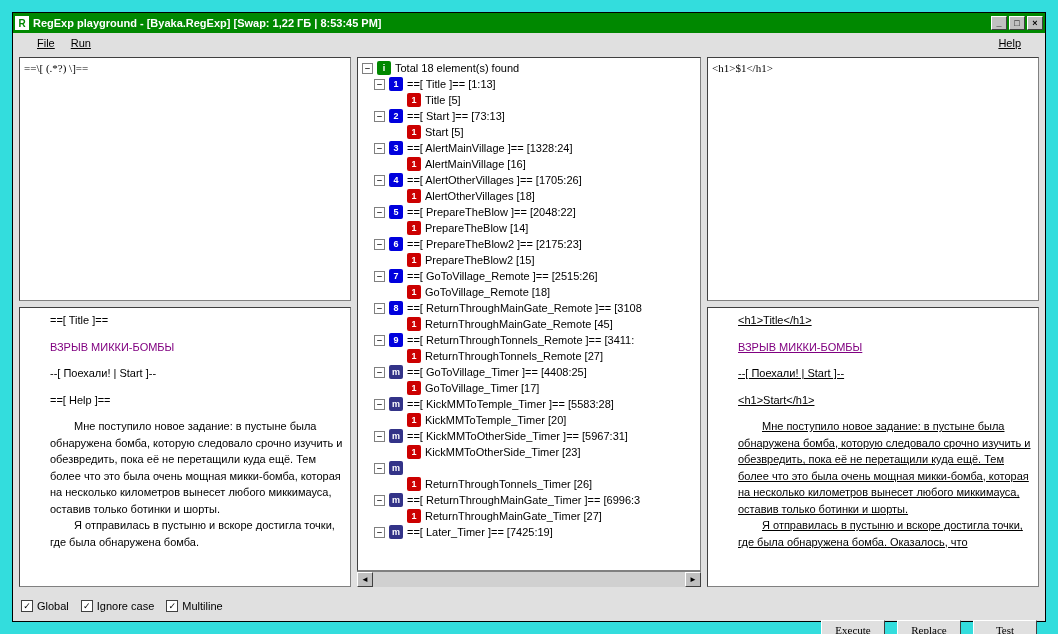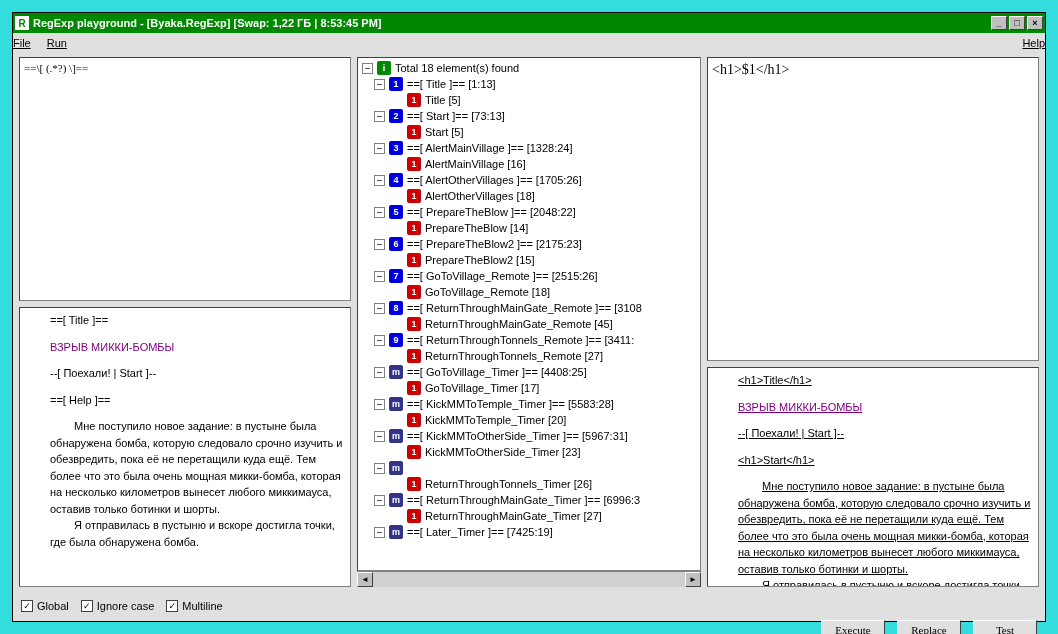--- a/index.html
+++ b/index.html
@@ -3,33 +3,33 @@
 <meta charset="utf-8">
 <style>
 * { box-sizing: border-box; }
 body { margin: 0; font-family: Verdana, Geneva, sans-serif; font-size: 11px; background: #3dd; padding: 12px; color: #000; }
 .window { background: #e0e0e0; border: 1px solid #000; width: 1034px; height: 610px; display: flex; flex-direction: column; }
 .titlebar { background: #080; color: #fff; display: flex; align-items: center; height: 20px; padding: 0 2px; }
 .titlebar-icon { width: 14px; height: 14px; background: #fff; color: #080; font-weight: bold; font-size: 10px; display: inline-flex; align-items: center; justify-content: center; margin-right: 4px; }
 .titlebar-text { flex: 1; font-weight: bold; font-size: 11px; }
 .titlebar-btns { display: flex; gap: 2px; }
 .titlebar-btn { width: 16px; height: 14px; background: #c0c0c0; border: 1px solid #fff; border-right-color:#404040; border-bottom-color:#404040; display: flex; align-items: center; justify-content: center; font-size: 9px; font-weight: bold; color:#000; cursor: pointer; }
-.menubar { height: 20px; display: flex; align-items: center; padding: 0 0; gap: 16px; font-size: 11px; }
+.menubar { height: 20px; display: flex; align-items: center; padding: 0 24px; gap: 16px; font-size: 11px; }
 .menu-left { display: flex; gap: 16px; flex: 1; }
 .menu-item { text-decoration: underline; cursor: pointer; }
 .content { flex: 1; display: flex; gap: 6px; padding: 4px 6px; min-height: 0; }
 .left-col, .right-col { display: flex; flex-direction: column; gap: 6px; width: 332px; }
 .center-col { flex: 1; display: flex; flex-direction: column; min-width:0;}
 .panel { background: #fff; border: 1px solid #808080; border-top-color:#404040; border-left-color:#404040; overflow: hidden; position: relative; }
 .panel-input { height: 244px; padding: 4px; font-family: Verdana; font-size: 11px; }
 .panel-source { flex: 1; padding: 4px 6px 11px 30px; overflow: hidden; line-height: 1.5; }
 .panel-source .purple { color: #800080; }
 .panel-source p { margin: 0 0 10px 0; }
 .panel-source .para { text-indent: 24px; margin:0; }
-.panel-replace { height: 304px; padding: 4px; font-family: Verdana; font-size: 14px; }
+.panel-replace { height: 244px; padding: 4px; font-family: Verdana; font-size: 11px; }
 .panel-result { flex: 1; padding: 4px 6px 4px 30px; overflow: hidden; line-height: 1.5; }
 .panel-result .purple { color: #800080; }
 .panel-result p { margin: 0 0 10px 0; text-decoration: underline; }
 .panel-result .para { text-indent: 24px; margin:0;}
 .panel-tree { flex: 1; overflow: auto; padding: 2px; font-size: 11px; position:relative;}
 .tree-hscroll { height: 16px; background:#c0c0c0; border-top:1px solid #808080; display:flex;}
 .hscroll-btn{width:16px;background:#c0c0c0;border:1px solid #fff;border-right-color:#404040;border-bottom-color:#404040;display:flex;align-items:center;justify-content:center;font-size:8px;}
 .hscroll-track{flex:1;background:#d0d0d0;}
 .tree-row { display: flex; align-items: center; height: 16px; white-space: nowrap; }
 .tree-pad { display:inline-block; }

